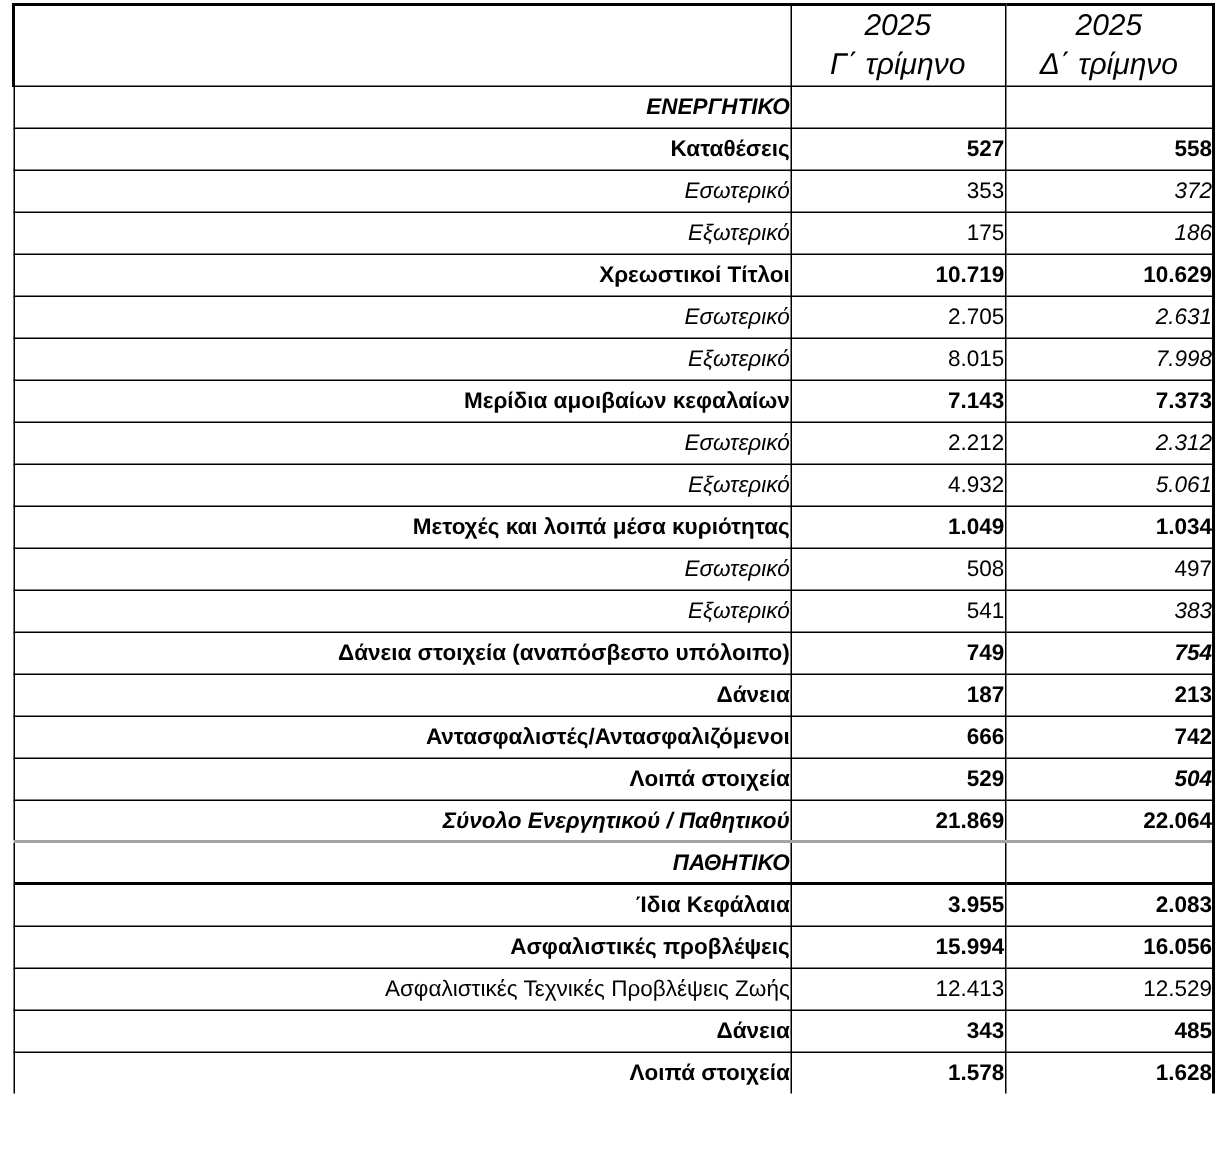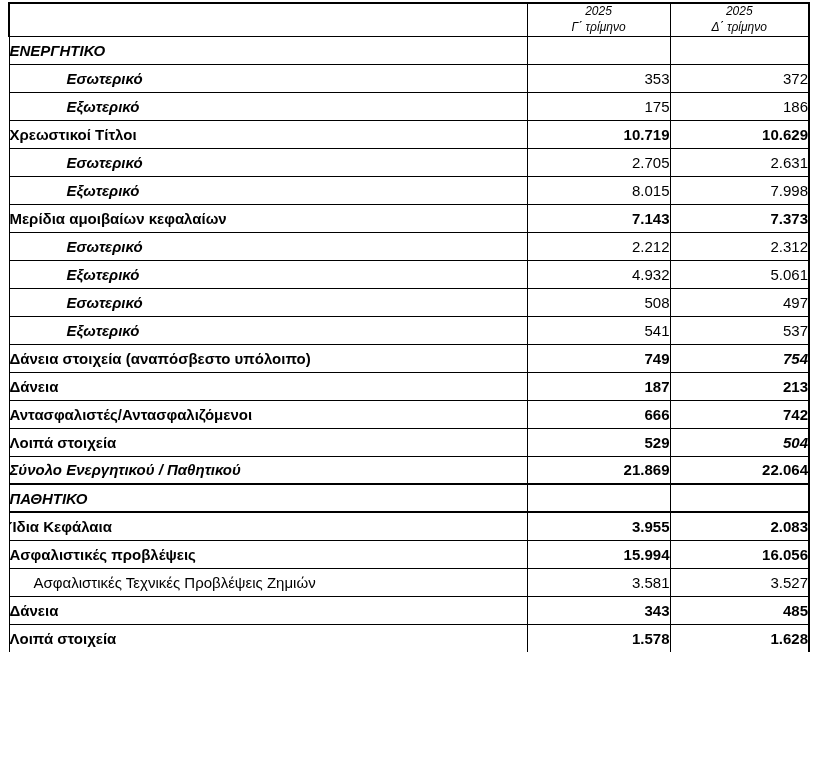--- a/index.html
+++ b/index.html
@@ -42,55 +42,55 @@
   thead th {
     height: 55px;
     border-bottom: 2px solid #000;
     font-weight: normal;
   }
   thead th.blank { border-top: 2px solid #000; border-left: 2px solid #000; }
   thead th.h-col {
     font-style: italic;
     font-weight: normal;
     text-align: center;
-    font-size: 12px;
+    font-size: 20px;
     line-height: 1.32;
     border-top: 2px solid #000;
   }
   thead th.h-last { border-right: 2px solid #000; }
   .hline1 { display: block; }
   .hline2 { display: block; }
 
   
   td.lbl {
-    text-align: left;
+    text-align: right;
     padding-left: 10px;
     border-left: 2px solid #000;
     white-space: nowrap;
   }
   td.val {
     text-align: right;
     padding-right: 9px;
     white-space: nowrap;
   }
   td.val.last { border-right: 2px solid #000; }
 
   
   .sec  { font-weight: bold; font-style: italic; }
   .main { font-weight: bold; font-style: normal; }
-  .sub  { font-style: italic; font-weight: bold; padding-left: 57px !important; }
+  .sub  { font-style: italic; font-weight: normal; padding-left: 57px !important; }
   .sub2 { font-style: normal; font-weight: normal; padding-left: 24px !important; }
   .tot  { font-weight: bold; font-style: italic; }
 
   .v-b   { font-weight: bold; font-style: normal; }
   .v-bi  { font-weight: bold; font-style: italic; }
   .v-r   { font-weight: normal; font-style: normal; }
-  .v-i   { font-weight: normal; }
-
-  tr.thick-top > td { border-top: 2px solid #000000; margin-left: 39px; }
+  .v-i   { font-weight: normal; font-style: italic; }
+
+  tr.thick-top > td { border-top: 2px solid #a3a3a3; margin-left: 39px; }
   tr.thick-bot > td { border-bottom: 2px solid #000; }
   tr.last-row > td { border-bottom: none; }
 </style>
 </head>
 <body>
 
 <div id="sheet">
   <table class="fin">
     <colgroup>
       <col class="c-label">
@@ -110,20 +110,25 @@
         </th>
       </tr>
     </thead>
     <tbody id="tbody">
         <tr>
           <td class="lbl sec">ΕΝΕΡΓΗΤΙΚΟ</td>
           <td class="val v-b"></td>
           <td class="val last v-b"></td>
         </tr>
         <tr>
+          <td class="lbl main">Καταθέσεις</td>
+          <td class="val v-b">527</td>
+          <td class="val last v-b">558</td>
+        </tr>
+        <tr>
           <td class="lbl sub">Εσωτερικό</td>
           <td class="val v-r">353</td>
           <td class="val last v-i">372</td>
         </tr>
         <tr>
           <td class="lbl sub">Εξωτερικό</td>
           <td class="val v-r">175</td>
           <td class="val last v-i">186</td>
         </tr>
         <tr>
@@ -150,28 +155,33 @@
           <td class="lbl sub">Εσωτερικό</td>
           <td class="val v-r">2.212</td>
           <td class="val last v-i">2.312</td>
         </tr>
         <tr>
           <td class="lbl sub">Εξωτερικό</td>
           <td class="val v-r">4.932</td>
           <td class="val last v-i">5.061</td>
         </tr>
         <tr>
+          <td class="lbl main">Μετοχές και λοιπά μέσα κυριότητας</td>
+          <td class="val v-b">1.049</td>
+          <td class="val last v-b">1.034</td>
+        </tr>
+        <tr>
           <td class="lbl sub">Εσωτερικό</td>
           <td class="val v-r">508</td>
           <td class="val last v-r">497</td>
         </tr>
         <tr>
           <td class="lbl sub">Εξωτερικό</td>
           <td class="val v-r">541</td>
-          <td class="val last v-i">537</td>
+          <td class="val last v-i">383</td>
         </tr>
         <tr>
           <td class="lbl main">Δάνεια στοιχεία (αναπόσβεστο υπόλοιπο)</td>
           <td class="val v-b">749</td>
           <td class="val last v-bi">754</td>
         </tr>
         <tr>
           <td class="lbl main">Δάνεια</td>
           <td class="val v-b">187</td>
           <td class="val last v-b">213</td>
@@ -200,23 +210,23 @@
           <td class="lbl main">Ίδια Κεφάλαια</td>
           <td class="val v-b">3.955</td>
           <td class="val last v-b">2.083</td>
         </tr>
         <tr>
           <td class="lbl main">Ασφαλιστικές προβλέψεις</td>
           <td class="val v-b">15.994</td>
           <td class="val last v-b">16.056</td>
         </tr>
         <tr>
-          <td class="lbl sub2">Ασφαλιστικές Τεχνικές Προβλέψεις Ζημιών</td>
-          <td class="val v-r">3.581</td>
-          <td class="val last v-r">3.527</td>
+          <td class="lbl sub2">Ασφαλιστικές Τεχνικές Προβλέψεις Ζωής</td>
+          <td class="val v-r">12.413</td>
+          <td class="val last v-r">12.529</td>
         </tr>
         <tr>
           <td class="lbl main">Δάνεια</td>
           <td class="val v-b">343</td>
           <td class="val last v-b">485</td>
         </tr>
         <tr class="last-row">
           <td class="lbl main">Λοιπά στοιχεία</td>
           <td class="val v-b">1.578</td>
           <td class="val last v-b">1.628</td>

